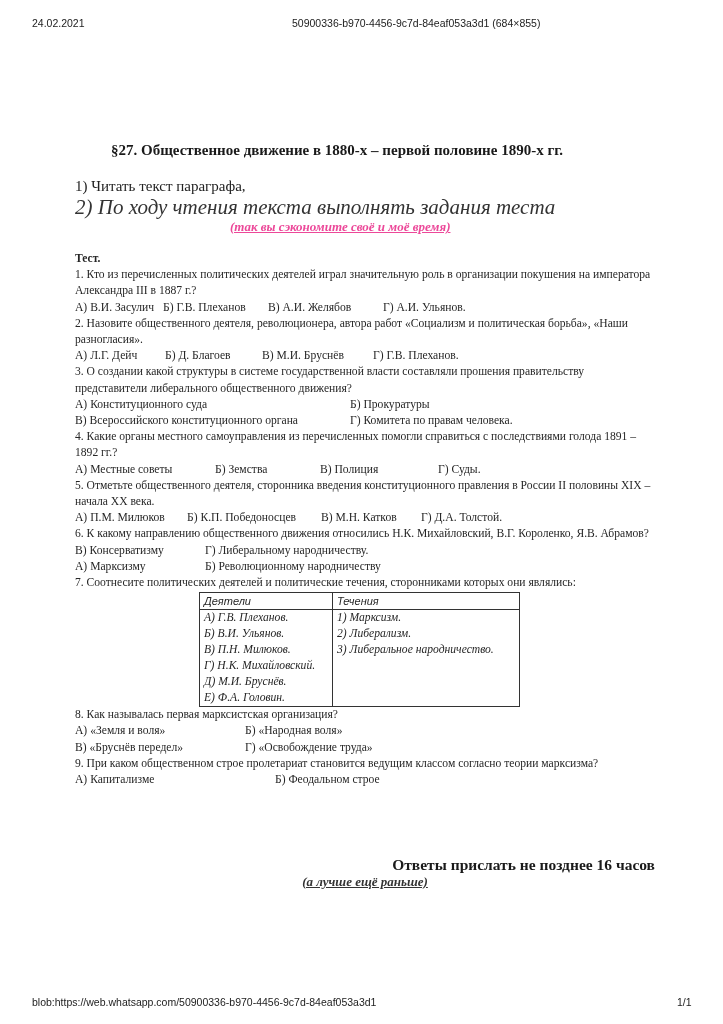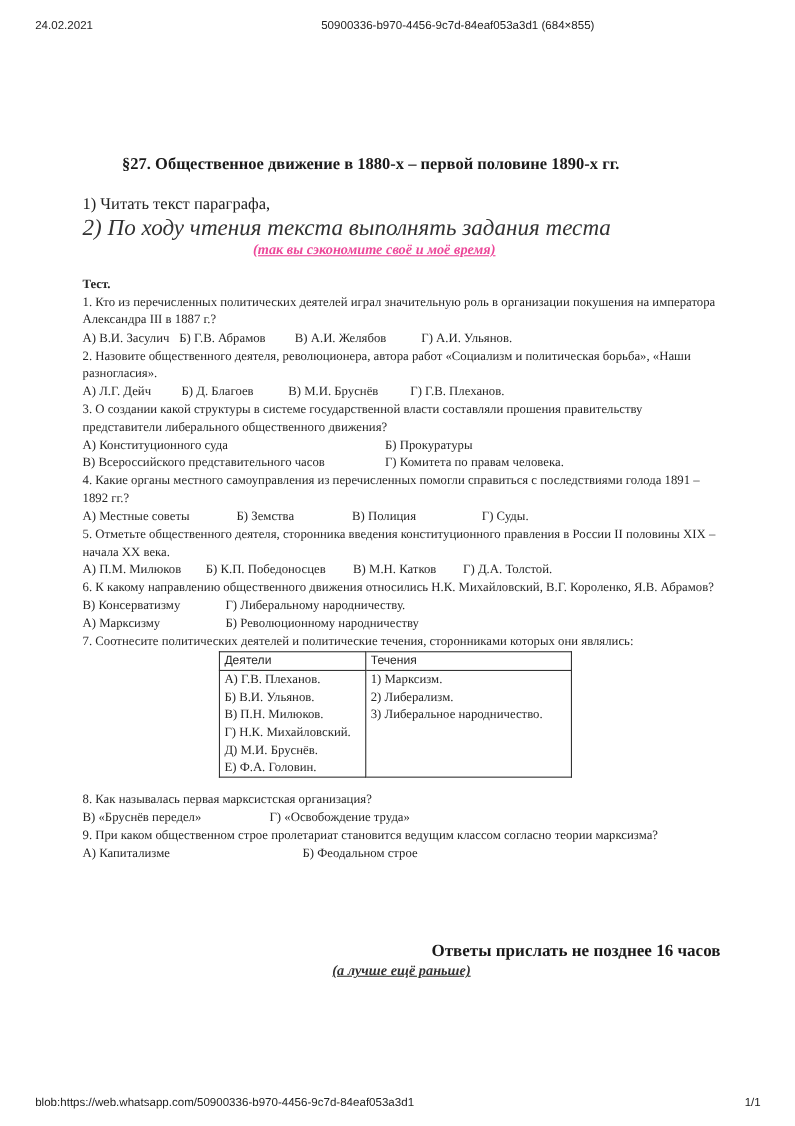--- a/index.html
+++ b/index.html
@@ -10,21 +10,21 @@
   .page { position:absolute; left:75px; top:0; width:580px; }
   .title { position:absolute; top:142px; left:0; font-weight:bold; font-size:15px; white-space:nowrap; color:#1a1a1a;margin-left:36px; }
   .instr1 { position:absolute; top:178px; left:0; font-size:15px; white-space:nowrap; }
   .instr2 { position:absolute; top:195px; left:0; font-size:21px; font-style:italic; white-space:nowrap; color:#333; }
   .instr3 { position:absolute; top:219px; left:155px; font-size:13px; font-weight:bold; font-style:italic; text-decoration:underline; white-space:nowrap; color:#ec4899; }
   .test { position:absolute; top:251px; left:0; width:580px; font-size:11.6px; line-height:16.2px; color:#262626; }
   .test .lbl { font-weight:bold; }
   .q { margin:0; }
   .opts { display:flex; white-space:nowrap; }
   .opts span { display:inline-block; }
-  table.match { border-collapse:collapse; margin-left:124px; margin-top:1px; margin-bottom:12px; }
+  table.match { border-collapse:collapse; margin-left:124px; margin-top:1px; margin-bottom:0;font-style:italic; }
   table.match td, table.match th { border:1px solid #333; vertical-align:top; padding:0 4px; font-weight:normal; text-align:left; font-size:11.6px; line-height:16px; }
   table.match th { font-family:"Liberation Sans", sans-serif; font-size:11px; }
   table.match td.c1 { width:124px; }
   table.match td.c2 { width:178px; }
   .answers { position:absolute; top:856px; left:0; width:580px; text-align:right; font-weight:bold; font-size:15.5px; color:#1a1a1a; }
   .answers2 { position:absolute; top:874px; left:0; width:580px; text-align:center; font-weight:bold; font-style:italic; text-decoration:underline; font-size:13px; color:#333; }
 </style>
 </head>
 <body>
 
@@ -36,40 +36,40 @@
   <div class="instr1">1) Читать текст параграфа,</div>
   <div class="instr2">2) По ходу чтения текста выполнять задания теста</div>
   <div class="instr3">(так вы сэкономите своё и моё время)</div>
 
   <div class="test">
     <div class="lbl">Тест.</div>
 
     <p class="q">1. Кто из перечисленных политических деятелей играл значительную роль в организации покушения на императора Александра III в 1887 г.?</p>
     <div class="opts">
       <span style="width:88px">А) В.И. Засулич</span>
-      <span style="width:105px">Б) Г.В. Абрамов</span>
+      <span style="width:105px">Б) Г.В. Плеханов</span>
       <span style="width:115px">В) А.И. Желябов</span>
       <span>Г) А.И. Ульянов.</span>
     </div>
 
     <p class="q">2. Назовите общественного деятеля, революционера, автора работ «Социализм и политическая борьба», «Наши разногласия».</p>
     <div class="opts">
       <span style="width:90px">А) Л.Г. Дейч</span>
       <span style="width:97px">Б) Д. Благоев</span>
       <span style="width:111px">В) М.И. Бруснёв</span>
       <span>Г) Г.В. Плеханов.</span>
     </div>
 
     <p class="q">3. О создании какой структуры в системе государственной власти составляли прошения правительству представители либерального общественного движения?</p>
     <div class="opts">
       <span style="width:275px">А) Конституционного суда</span>
       <span>Б) Прокуратуры</span>
     </div>
     <div class="opts">
-      <span style="width:275px">В) Всероссийского представительного часов</span>
+      <span style="width:275px">В) Всероссийского конституционного органа</span>
       <span>Г) Комитета по правам человека.</span>
     </div>
 
     <p class="q">4. Какие органы местного самоуправления из перечисленных помогли справиться с последствиями голода 1891 – 1892 гг.?</p>
     <div class="opts">
       <span style="width:140px">А) Местные советы</span>
       <span style="width:105px">Б) Земства</span>
       <span style="width:118px">В) Полиция</span>
       <span>Г) Суды.</span>
     </div>
@@ -112,20 +112,24 @@
           <div>1) Марксизм.</div>
           <div>2) Либерализм.</div>
           <div>3) Либеральное народничество.</div>
         </td>
       </tr>
     </tbody>
       </table>
 
     <p class="q">8. Как называлась первая марксистская организация?</p>
     <div class="opts">
+      <span style="width:170px">А) «Земля и воля»</span>
+      <span>Б) «Народная воля»</span>
+    </div>
+    <div class="opts">
       <span style="width:170px">В) «Бруснёв передел»</span>
       <span>Г) «Освобождение труда»</span>
     </div>
 
     <p class="q">9. При каком общественном строе пролетариат становится ведущим классом согласно теории марксизма?</p>
     <div class="opts">
       <span style="width:200px">А) Капитализме</span>
       <span>Б) Феодальном строе</span>
     </div>
   </div>

